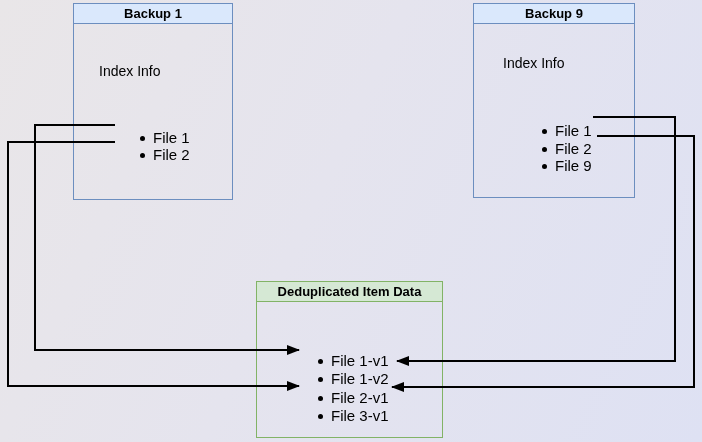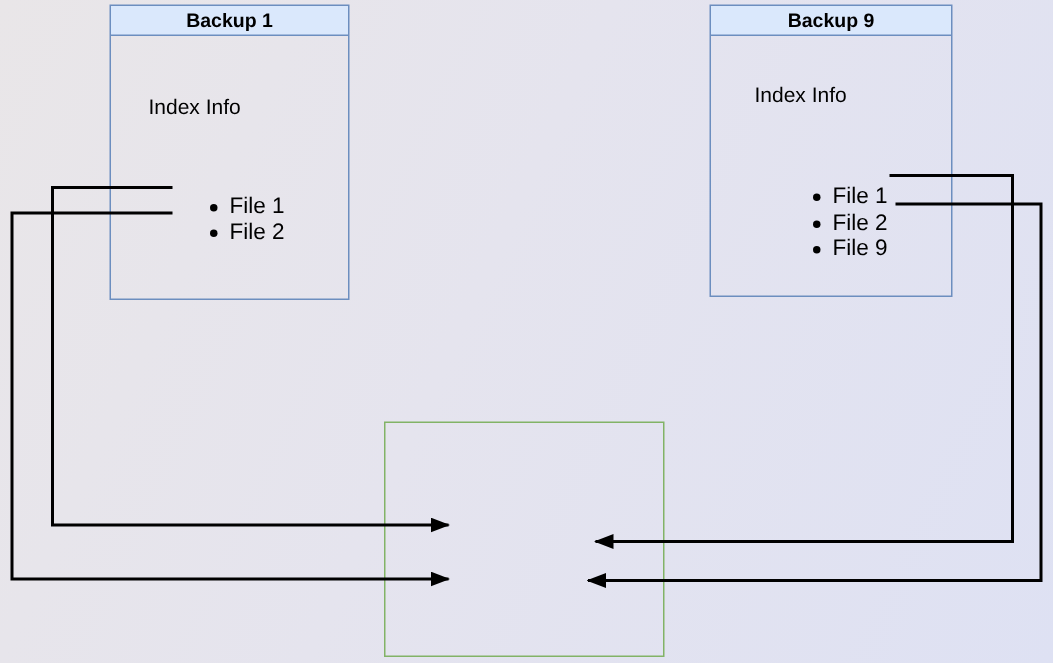--- a/index.html
+++ b/index.html
@@ -80,20 +80,29 @@
     </div>
     <div class="index-label" style="left:29px;top:49px;">Index Info</div>
     <ul class="file-list" style="left:56px;top:106px;">
       <li>File 1</li>
       <li>File 2</li>
       <li>File 9</li>
     </ul>
   </div>
 
   <div class="box green" id="dedup" style="left:256px;top:281px;width:187px;height:157px;">
+    <div class="box-header">
+      <span>Deduplicated Item Data</span>
+    </div>
+    <ul class="file-list" style="left:49px;top:58px;">
+      <li>File 1-v1</li>
+      <li>File 1-v2</li>
+      <li>File 2-v1</li>
+      <li>File 3-v1</li>
+    </ul>
   </div>
 
   <svg class="arrow-layer" id="arrow-layer" width="702" height="442" viewBox="0 0 702 442">
     <defs>
       <marker id="arrowhead" markerUnits="userSpaceOnUse" markerWidth="13" markerHeight="10" refX="12" refY="5" orient="auto">
         <path d="M0,0 L13,5 L0,10 Z" fill="#000"></path>
       </marker>
     </defs>
   <path d="M115,125 L35,125 L35,350 L299,350" class="arrow" marker-end="url(#arrowhead)"></path>
       <path d="M115,142 L8,142 L8,386 L299,386" class="arrow" marker-end="url(#arrowhead)"></path>

